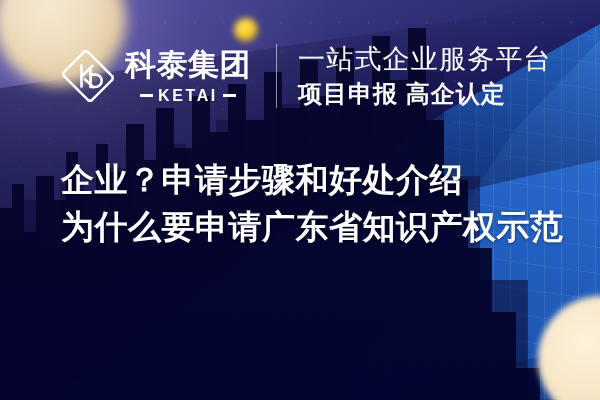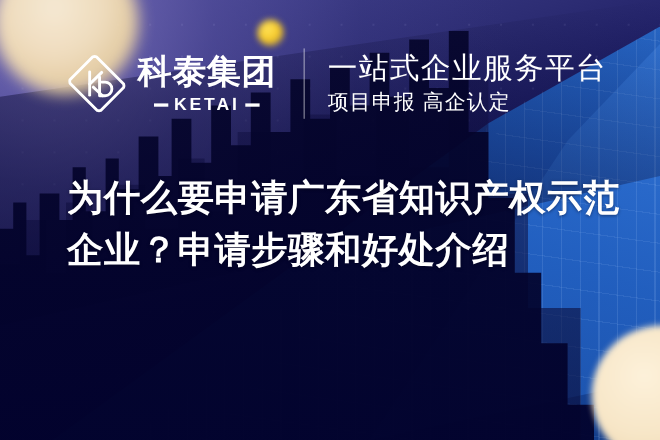--- a/index.html
+++ b/index.html
@@ -196,26 +196,26 @@
   .slogan-main {
     color: #ffffff;
     font-size: 27px;
     letter-spacing: 1.2px;
     line-height: 1.12;
     white-space: nowrap;
     font-weight: 400;
   }
   .slogan-sub {
     color: #ffffff;
-    font-size: 19px;
+    font-size: 24px;
     letter-spacing: 1px;
     line-height: 1.1;
     margin-top: 7px;
     white-space: nowrap;
-    font-weight: 400;
+    font-weight: 700;
   }
 
   
   .title-block {
     position: absolute;
     left: 61px; top: 157px;
     width: 500px;
   }
   .title-line {
     color: #ffffff;
@@ -272,17 +272,17 @@
 
     <div class="header-divider"></div>
 
     <div class="slogan-block">
       <div class="slogan-main">一站式企业服务平台</div>
       <div class="slogan-sub">项目申报 高企认定</div>
     </div>
   </div>
 
   <div class="title-block">
+    <div class="title-line">企业？申请步骤和好处介绍</div>
     <div class="title-line">为什么要申请广东省知识产权示范</div>
-    <div class="title-line">企业？申请步骤和好处介绍</div>
   </div>
 
 </div>
 
 </body></html>

